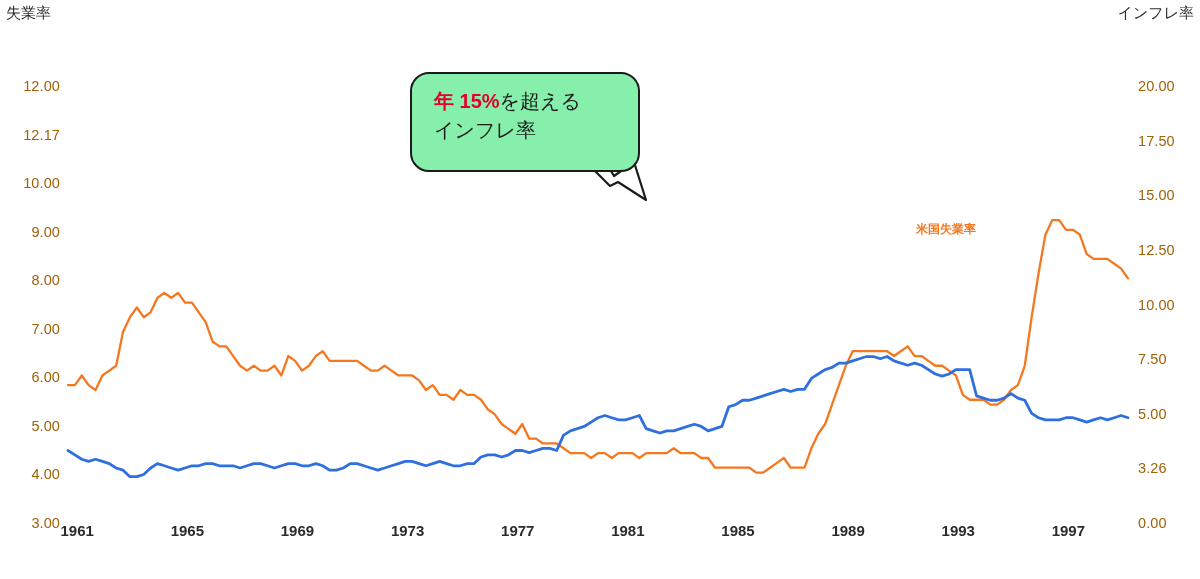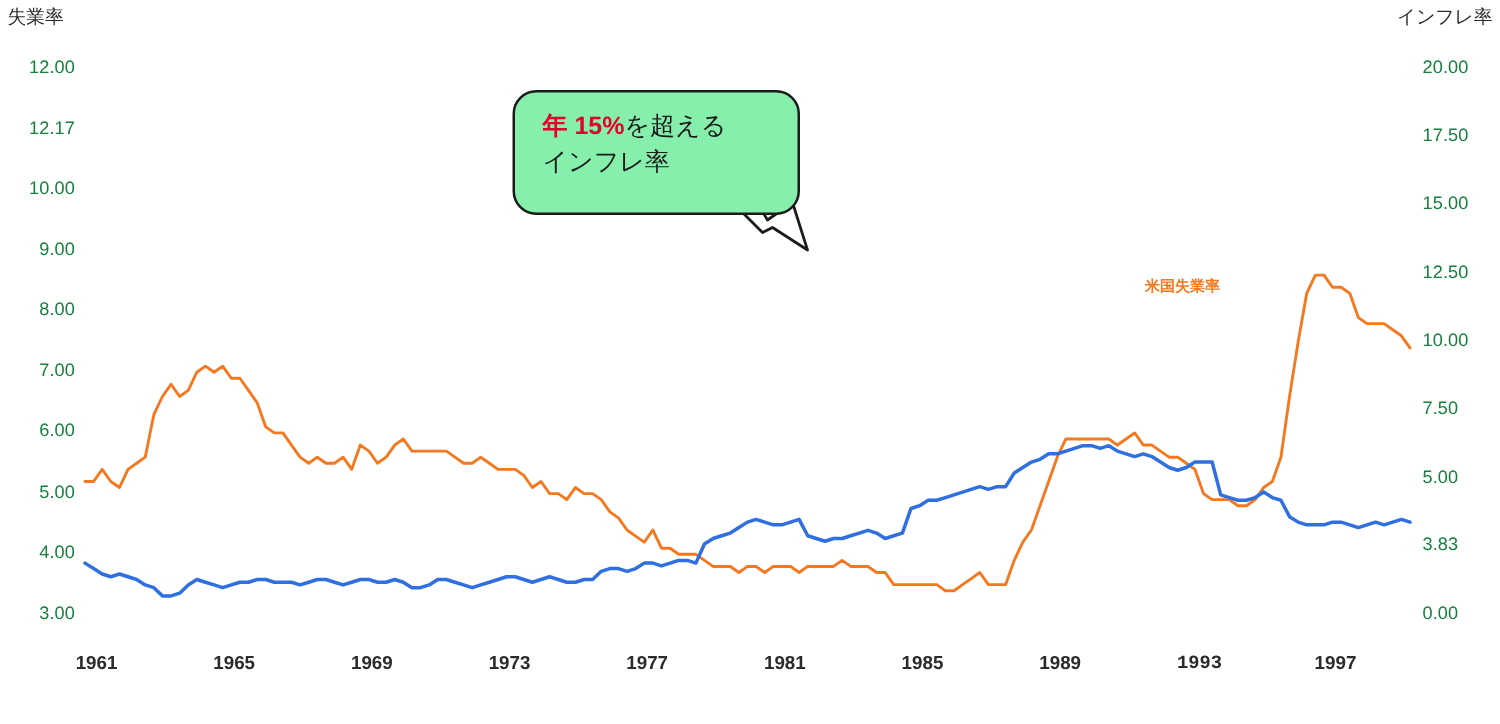--- a/index.html
+++ b/index.html
@@ -18,23 +18,24 @@
     color:#2b2b2b;
     font-weight:400;
     white-space:nowrap;
   }
   #left-axis-title{left:6px;top:4px;}
   #right-axis-title{right:6px;top:4px;}
 
   .tick{
     position:absolute;
     font-size:14.5px;
-    color:#15803d;
+    color:#a16207;
     white-space:nowrap;
     letter-spacing:.1px;
+    margin-top:32px;
   }
   .tick-left{width:56px;text-align:right;}
   .tick-right{width:60px;text-align:left;}
   .tick-x{
     position:absolute;
     font-size:15px;
     font-weight:700;
     color:#2b2b2b;
     text-align:left;
     width:70px;
@@ -110,33 +111,33 @@
       <div class="tick tick-left" style="left: 4px; top: 483px;">3.00</div>
     </div>
   <div id="right-ticks">
       <div class="tick tick-right" style="left: 1138px; top: 46px;">20.00</div>
       <div class="tick tick-right" style="left: 1138px; top: 100.625px;">17.50</div>
       <div class="tick tick-right" style="left: 1138px; top: 155.25px;">15.00</div>
       <div class="tick tick-right" style="left: 1138px; top: 209.875px;">12.50</div>
       <div class="tick tick-right" style="left: 1138px; top: 264.5px;">10.00</div>
       <div class="tick tick-right" style="left: 1138px; top: 319.125px;">7.50</div>
       <div class="tick tick-right" style="left: 1138px; top: 373.75px;">5.00</div>
-      <div class="tick tick-right" style="left: 1138px; top: 428.375px;">3.83</div>
+      <div class="tick tick-right" style="left: 1138px; top: 428.375px;">3.26</div>
       <div class="tick tick-right" style="left: 1138px; top: 483px;">0.00</div>
     </div>
   <div id="x-ticks">
       <div class="tick-x" style="left: 60.5325px; top: 522px;">1961</div>
       <div class="tick-x" style="left: 170.662px; top: 522px;">1965</div>
       <div class="tick-x" style="left: 280.792px; top: 522px;">1969</div>
       <div class="tick-x" style="left: 390.922px; top: 522px;">1973</div>
       <div class="tick-x" style="left: 501.052px; top: 522px;">1977</div>
       <div class="tick-x" style="left: 611.182px; top: 522px;">1981</div>
       <div class="tick-x" style="left: 721.312px; top: 522px;">1985</div>
       <div class="tick-x" style="left: 831.442px; top: 522px;">1989</div>
-      <div class="tick-x" style="left: 941.571px; top: 522px; font-family: Liberation Mono, monospace;">1993</div>
+      <div class="tick-x" style="left: 941.571px; top: 522px;">1993</div>
       <div class="tick-x" style="left: 1051.7px; top: 522px;">1997</div>
     </div>
 
   <svg class="plot" id="plot" width="1200" height="579">
     <polyline class="line" id="unemp-line" points="68.00,385.18 74.88,385.18 81.77,375.47 88.65,385.18 95.53,390.03 102.42,375.47 109.30,370.61 116.18,365.76 123.06,331.77 129.95,317.20 136.83,307.49 143.71,317.20 150.60,312.34 157.48,297.78 164.36,292.92 171.25,297.78 178.13,292.92 185.01,302.63 191.90,302.63 198.78,312.34 205.66,322.06 212.55,341.48 219.43,346.33 226.31,346.33 233.19,356.04 240.08,365.76 246.96,370.61 253.84,365.76 260.73,370.61 267.61,370.61 274.49,365.76 281.38,375.47 288.26,356.04 295.14,360.90 302.03,370.61 308.91,365.76 315.79,356.04 322.68,351.19 329.56,360.90 336.44,360.90 343.32,360.90 350.21,360.90 357.09,360.90 363.97,365.76 370.86,370.61 377.74,370.61 384.62,365.76 391.51,370.61 398.39,375.47 405.27,375.47 412.16,375.47 419.04,380.32 425.92,390.03 432.81,385.18 439.69,394.89 446.57,394.89 453.45,399.74 460.34,390.03 467.22,394.89 474.10,394.89 480.99,399.74 487.87,409.46 494.75,414.31 501.64,424.02 508.52,428.88 515.40,433.73 522.29,424.02 529.17,438.59 536.05,438.59 542.94,443.44 549.82,443.44 556.70,443.44 563.58,448.30 570.47,453.16 577.35,453.16 584.23,453.16 591.12,458.01 598.00,453.16 604.88,453.16 611.77,458.01 618.65,453.16 625.53,453.16 632.42,453.16 639.30,458.01 646.18,453.16 653.06,453.16 659.95,453.16 666.83,453.16 673.71,448.30 680.60,453.16 687.48,453.16 694.36,453.16 701.25,458.01 708.13,458.01 715.01,467.72 721.90,467.72 728.78,467.72 735.66,467.72 742.55,467.72 749.43,467.72 756.31,472.58 763.19,472.58 770.08,467.72 776.96,462.87 783.84,458.01 790.73,467.72 797.61,467.72 804.49,467.72 811.38,448.30 818.26,433.73 825.14,424.02 832.03,404.60 838.91,385.18 845.79,365.76 852.68,351.19 859.56,351.19 866.44,351.19 873.32,351.19 880.21,351.19 887.09,351.19 893.97,356.04 900.86,351.19 907.74,346.33 914.62,356.04 921.51,356.04 928.39,360.90 935.27,365.76 942.16,365.76 949.04,370.61 955.92,375.47 962.81,394.89 969.69,399.74 976.57,399.74 983.45,399.74 990.34,404.60 997.22,404.60 1004.10,399.74 1010.99,390.03 1017.87,385.18 1024.75,365.76 1031.64,317.20 1038.52,273.50 1045.40,234.66 1052.29,220.09 1059.17,220.09 1066.05,229.80 1072.94,229.80 1079.82,234.66 1086.70,254.08 1093.58,258.93 1100.47,258.93 1107.35,258.93 1114.23,263.79 1121.12,268.64 1128.00,278.36" stroke="#f47820" stroke-width="2.3"></polyline>
     <polyline class="line" id="cpi-line" points="68.00,450.49 74.88,454.86 81.77,459.23 88.65,461.41 95.53,459.23 102.42,461.41 109.30,463.60 116.18,467.96 123.06,470.15 129.95,476.70 136.83,476.70 143.71,474.52 150.60,467.96 157.48,463.60 164.36,465.78 171.25,467.96 178.13,470.15 185.01,467.96 191.90,465.78 198.78,465.78 205.66,463.60 212.55,463.60 219.43,465.78 226.31,465.78 233.19,465.78 240.08,467.96 246.96,465.78 253.84,463.60 260.73,463.60 267.61,465.78 274.49,467.96 281.38,465.78 288.26,463.60 295.14,463.60 302.03,465.78 308.91,465.78 315.79,463.60 322.68,465.78 329.56,470.15 336.44,470.15 343.32,467.96 350.21,463.60 357.09,463.60 363.97,465.78 370.86,467.96 377.74,470.15 384.62,467.96 391.51,465.78 398.39,463.60 405.27,461.41 412.16,461.41 419.04,463.60 425.92,465.78 432.81,463.60 439.69,461.41 446.57,463.60 453.45,465.78 460.34,465.78 467.22,463.60 474.10,463.60 480.99,457.04 487.87,454.86 494.75,454.86 501.64,457.04 508.52,454.86 515.40,450.49 522.29,450.49 529.17,452.67 536.05,450.49 542.94,448.30 549.82,448.30 556.70,450.49 563.58,435.19 570.47,430.82 577.35,428.63 584.23,426.45 591.12,422.08 598.00,417.71 604.88,415.52 611.77,417.71 618.65,419.89 625.53,419.89 632.42,417.71 639.30,415.52 646.18,428.63 653.06,430.82 659.95,433.00 666.83,430.82 673.71,430.82 680.60,428.63 687.48,426.45 694.36,424.26 701.25,426.45 708.13,430.82 715.01,428.63 721.90,426.45 728.78,406.78 735.66,404.60 742.55,400.23 749.43,400.23 756.31,398.05 763.19,395.86 770.08,393.68 776.96,391.49 783.84,389.31 790.73,391.49 797.61,389.31 804.49,389.31 811.38,378.38 818.26,374.01 825.14,369.64 832.03,367.45 838.91,363.08 845.79,363.08 852.68,360.90 859.56,358.72 866.44,356.53 873.32,356.53 880.21,358.72 887.09,356.53 893.97,360.90 900.86,363.08 907.74,365.27 914.62,363.08 921.51,365.27 928.39,369.64 935.27,374.01 942.16,376.19 949.04,374.01 955.92,369.64 962.81,369.64 969.69,369.64 976.57,395.86 983.45,398.05 990.34,400.23 997.22,400.23 1004.10,398.05 1010.99,393.68 1017.87,398.05 1024.75,400.23 1031.64,413.34 1038.52,417.71 1045.40,419.89 1052.29,419.89 1059.17,419.89 1066.05,417.71 1072.94,417.71 1079.82,419.89 1086.70,422.08 1093.58,419.89 1100.47,417.71 1107.35,419.89 1114.23,417.71 1121.12,415.52 1128.00,417.71" stroke="#2f6fdf" stroke-width="2.8"></polyline>
   </svg>
 
   <div class="series-label" id="unemp-label">米国失業率</div>
 

